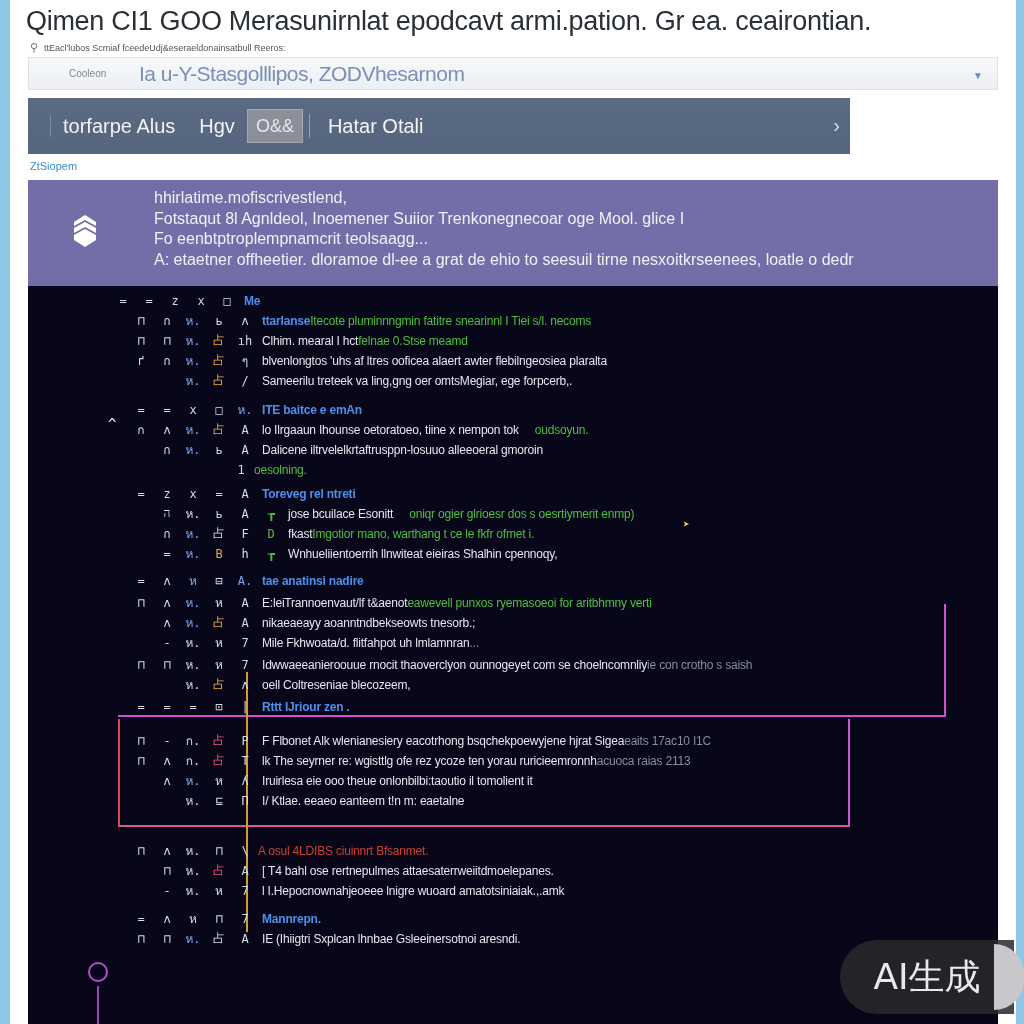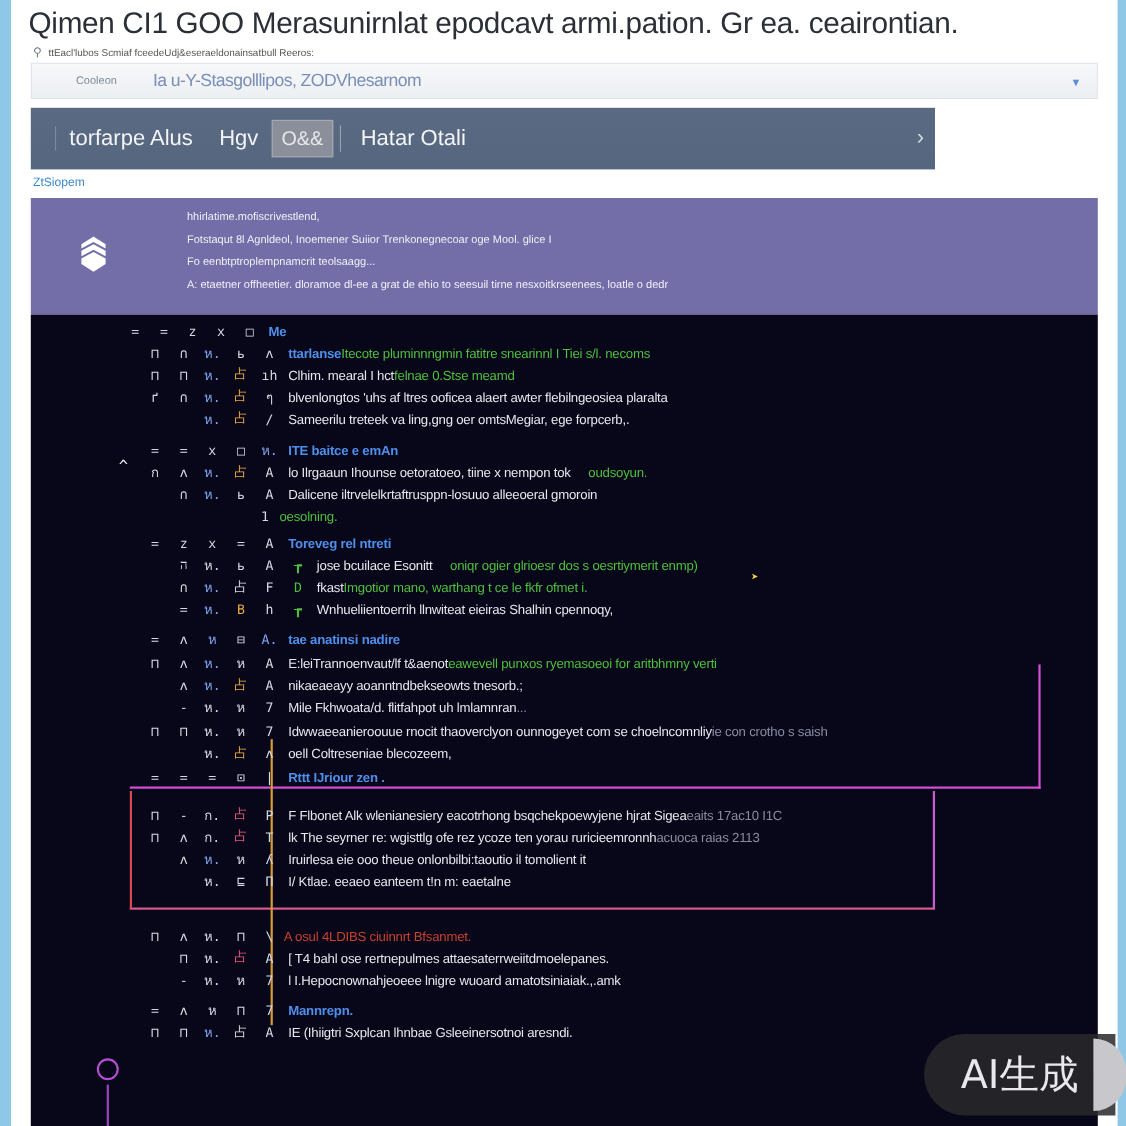--- a/index.html
+++ b/index.html
@@ -21,42 +21,42 @@
     position: absolute; left: 20px; top: 41px; font-size: 9px; color: #555;
     white-space: nowrap; display: flex; align-items: center; gap: 6px;
   }
   .subtitle .ico { font-size: 11px; color: #6b7c8a; }
   .searchbar {
     position: absolute; left: 18px; top: 57px; width: 970px; height: 33px;
     background: linear-gradient(#f7f8fa, #eceff3);
     border: 1px solid #dfe3e8; display: flex; align-items: center;
   }
   .searchbar .label { font-size: 10px; color: #7f8a96; margin-left: 40px; width: 70px; }
-  .searchbar .value { font-size: 16px; color: #7a8fb6; letter-spacing: -0.5px; text-align: center; }
+  .searchbar .value { font-size: 21px; color: #7a8fb6; letter-spacing: -0.5px; text-align: center; }
   .searchbar .dd { position: absolute; right: 14px; top: 12px; color: #5b8fd3; font-size: 10px; }
   .tabbar {
     position: absolute; left: 18px; top: 98px; width: 822px; height: 56px;
     background: linear-gradient(180deg, #5a6a82, #56667e);
     display: flex; align-items: center;
   }
   .tabbar .sep-left { width: 1px; height: 22px; background: #7d8ba0; margin-left: 22px; }
   .tab { font-size: 20px; color: #f2f4f7; padding: 0 12px; white-space: nowrap; }
   .tab.active {
     background: #8a8f99; color: #e6e7ea; height: 34px; display: flex; align-items: center;
     padding: 0 8px; border: 1px solid #a4a8b0; font-size: 18px;
   }
   .tabbar .sep { width: 1px; height: 24px; background: #98a3b3; margin: 0 6px; }
   .tabbar .chev { position: absolute; right: 10px; top: 16px; color: #d7dde6; font-size: 20px; }
   .crumb { position: absolute; left: 20px; top: 160px; font-size: 11px; color: #3c8bc7; }
   .banner {
     position: absolute; left: 18px; top: 180px; width: 970px; height: 106px;
     background: #736ea8;
   }
   .banner .shield { position: absolute; left: 44px; top: 34px; width: 26px; height: 34px; }
-  .banner .lines { position: absolute; left: 126px; top: 8px; color: #f1f0f8; font-size: 10px; line-height: 20.5px; margin-left: 16px; }
+  .banner .lines { position: absolute; left: 126px; top: 8px; color: #f1f0f8; font-size: 16px; line-height: 20.5px; }
   .terminal {
     position: absolute; left: 18px; top: 286px; width: 970px; height: 738px;
     background: #070719;
     font-family: "DejaVu Sans Mono", monospace;
   }
   .row { position: absolute; height: 19px; display: flex; align-items: center; font-size: 13px; white-space: nowrap; }
   .gut { color: #d7d9e2; width: 26px; font-size: 12px; text-align: center; }
   .gut.b { color: #7fa6f0; }
   .gut.o { color: #e8a942; }
   .gut.p { color: #e8577f; }

